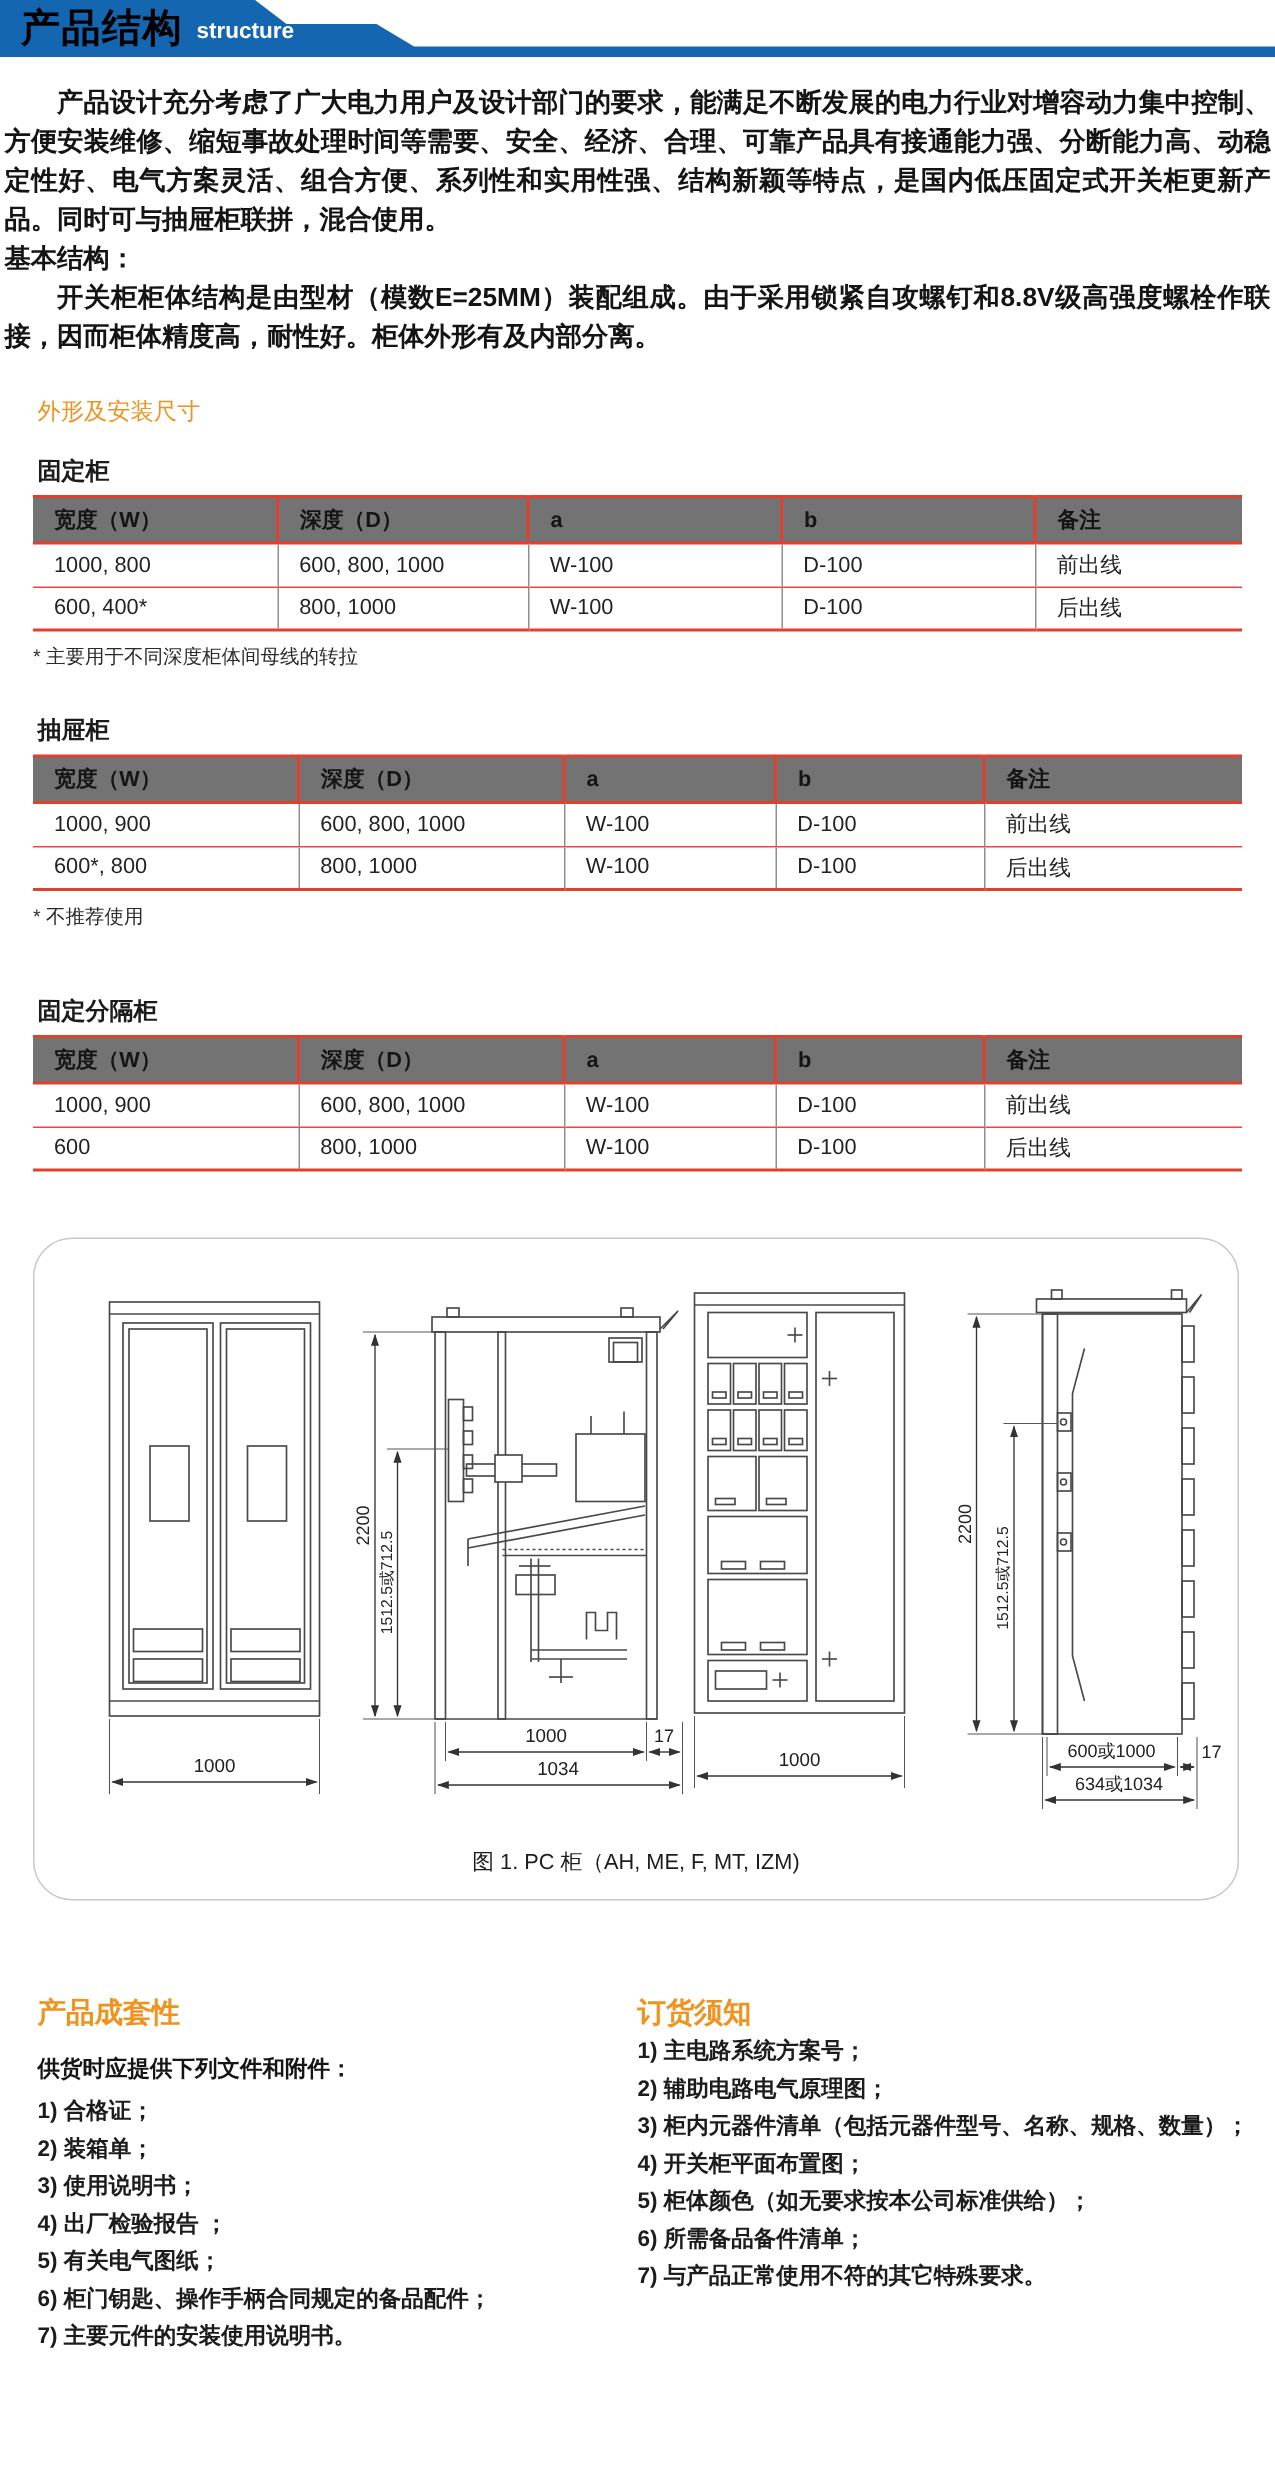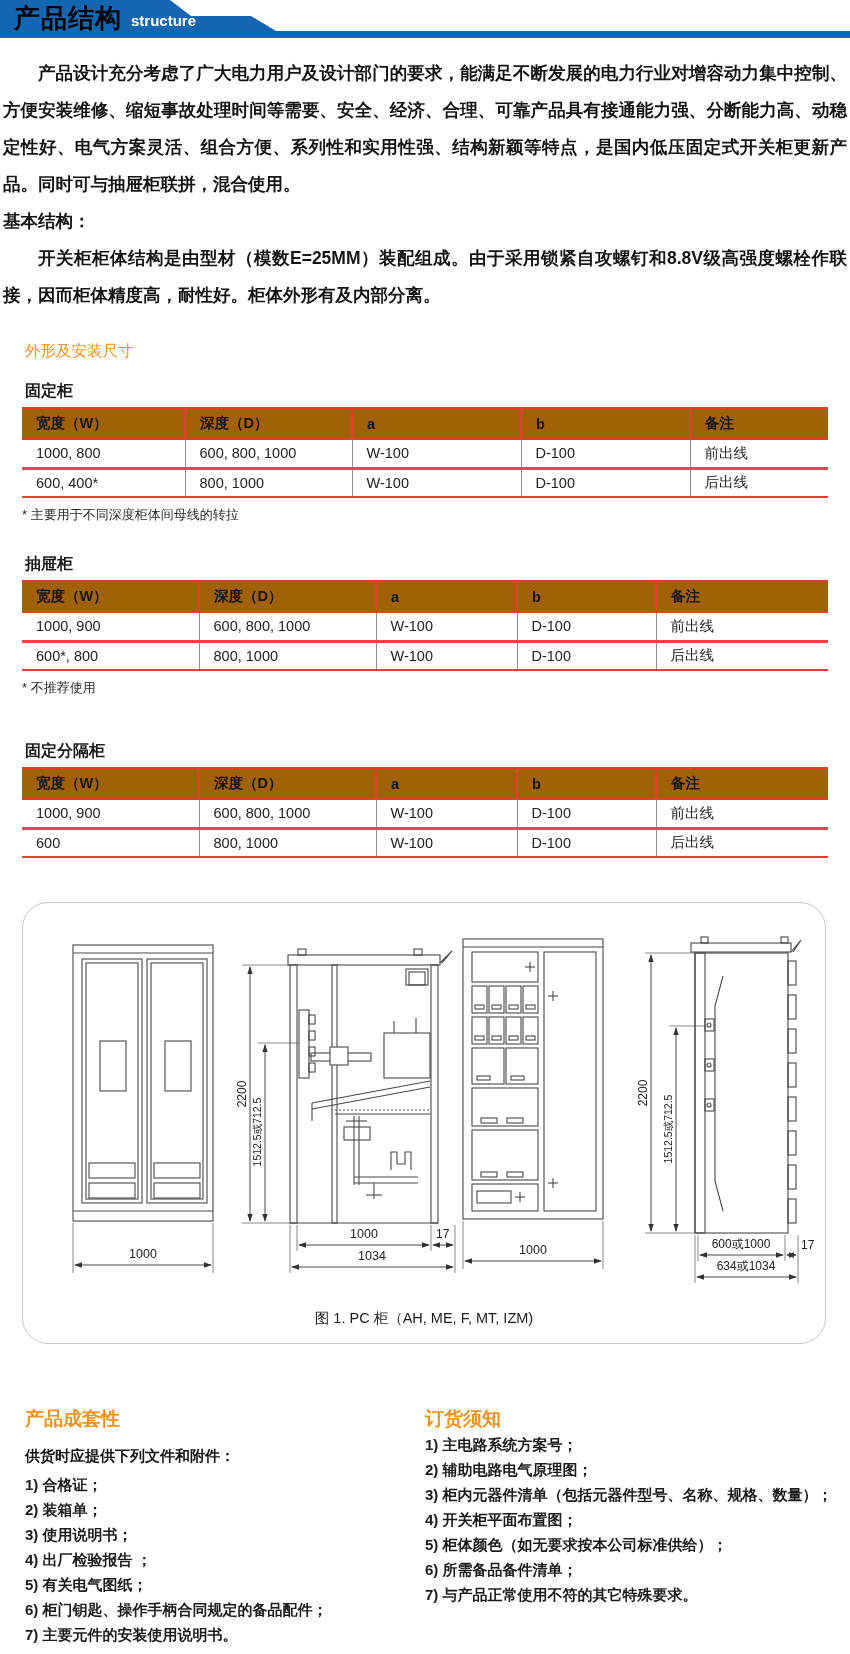--- a/index.html
+++ b/index.html
@@ -17,41 +17,41 @@
     font-size:26px; font-weight:700; letter-spacing:1px;
   }
   .banner-sub {
     position:absolute; left:131px; top:12px; color:#fff;
     font-size:15px; font-weight:600;
   }
 
   
   .intro { margin:17px 3px 0 3px; }
   .intro p {
-    margin:0; font-size:17.5px; line-height:37px; font-weight:600;
+    margin:0; font-size:17.5px; line-height:26px; font-weight:600;
     text-align:justify; color:#141414;
   }
   .indent { text-indent:2em; }
 
   
   .sec-title { margin:27px 0 0 25px; font-size:15.5px; font-weight:400; color:#f0921e; }
   .tbl-title { margin:19px 0 5px 25px; font-size:16px; font-weight:600; color:#1b1b1b; }
 
   
   table.spec {
     width:806px; margin-left:22px; border-collapse:collapse;
     border-top:2.5px solid #e23f2e; font-size:14.5px; table-layout:fixed;
   }
   table.spec th {
-    background:#a16207; text-align:left; font-weight:600; height:31px;
+    background:#737373; text-align:left; font-weight:600; height:31px;
     padding:0 0 0 14px; border-bottom:2.5px solid #e23f2e; white-space:nowrap;
   }
   table.spec th + th { border-left:2px solid #e23f2e; }
   table.spec td {
-    height:29px; padding:0 0 0 14px; border-bottom:3px solid #ef4444;
+    height:29px; padding:0 0 0 14px; border-bottom:1px solid #ef4444;
     white-space:nowrap; font-weight:500; color:#222;
   }
   table.spec td + td { border-left:1px solid #8f8f8f; }
   table.spec tbody tr:last-child td { border-bottom:2.5px solid #e23f2e; }
 
   .footnote { margin:8px 0 0 22px; font-size:13px; font-weight:500; color:#2a2a2a; }
 
   
   .fig-panel {
     position:relative; width:804px; height:442px; margin:44px 0 0 22px;

